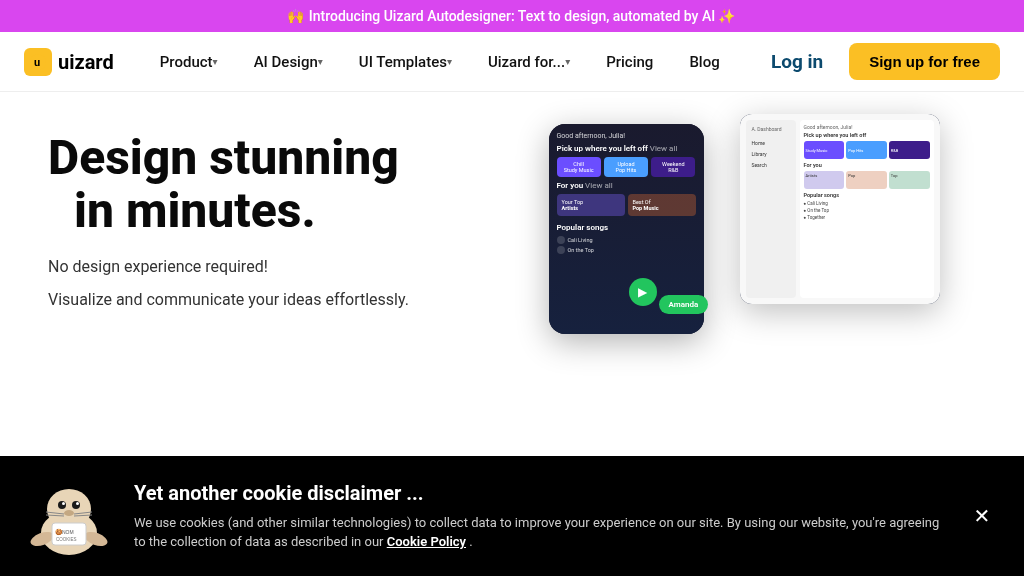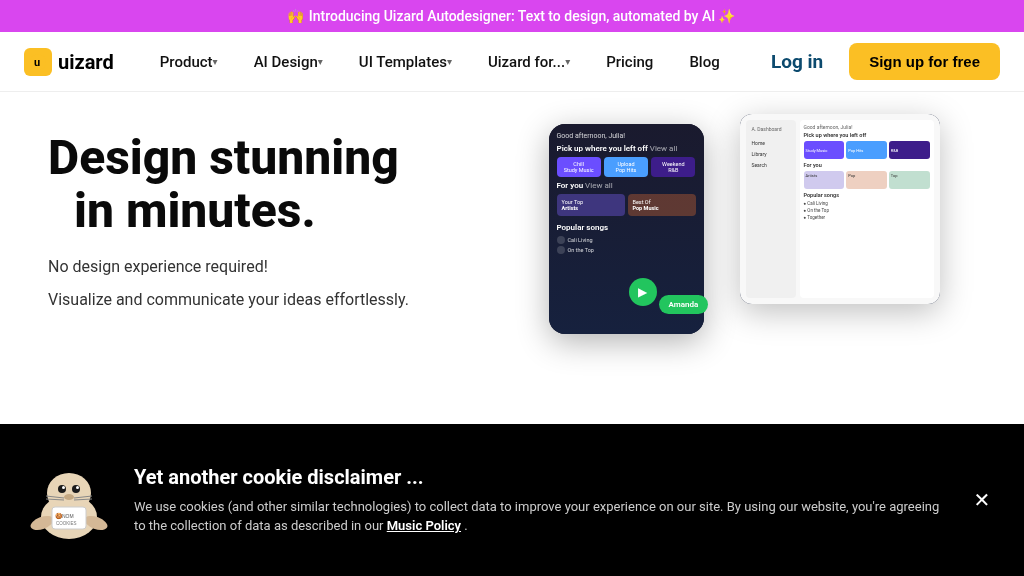--- a/index.html
+++ b/index.html
@@ -277,21 +277,21 @@
       position: fixed;
       bottom: 0;
       left: 0;
       right: 0;
       background: #000;
       color: #fff;
       display: flex;
       align-items: center;
       padding: 18px 24px;
       gap: 20px;
-      height: 152px;
+      height: 120px;
     }
     .cookie-mascot {
       width: 90px;
       height: 90px;
       flex-shrink: 0;
       display: flex;
       align-items: center;
       justify-content: center;
       font-size: 60px;
     }
@@ -486,19 +486,19 @@
       <text x="31" y="63" font-size="6" fill="#555" font-family="sans-serif">🍪</text>
       <text x="38" y="63" font-size="5" fill="#555" font-family="sans-serif">NOM</text>
       <text x="32" y="70" font-size="4.5" fill="#777" font-family="sans-serif">COOKIES</text>
     </svg>
   </div>
 
   <div class="cookie-content">
     <div class="cookie-title">Yet another cookie disclaimer ...</div>
     <div class="cookie-text">
       <span>We use cookies (and other similar technologies) to collect data to improve your experience on our site. By using our website, you're agreeing to the collection of data as described in our </span>
-      <a class="cookie-link">Music Policy</a>
+      <a class="cookie-link">Cookie Policy</a>
       <span>.</span>
     </div>
   </div>
 
   <div class="cookie-close">✕</div>
 </div>
 
 </body></html>

